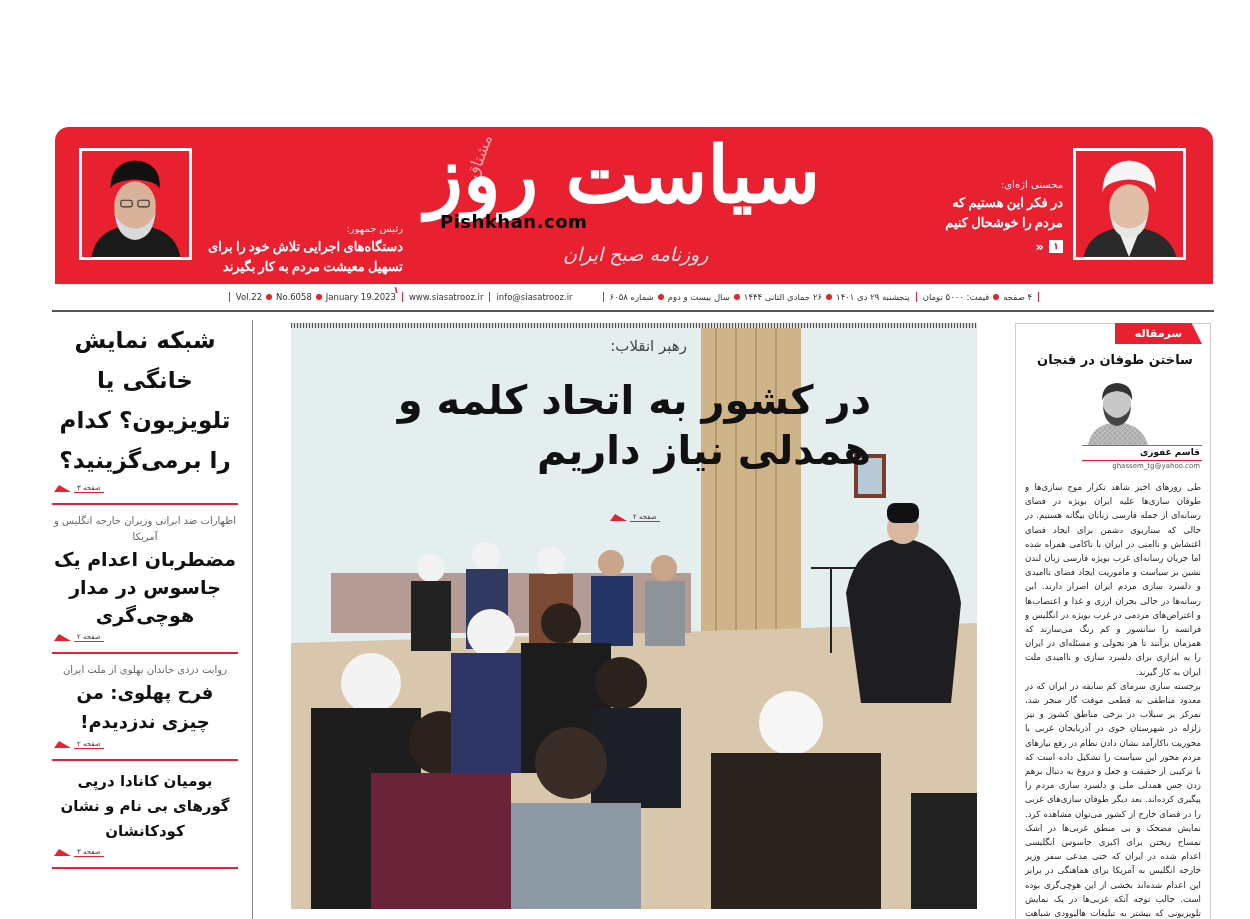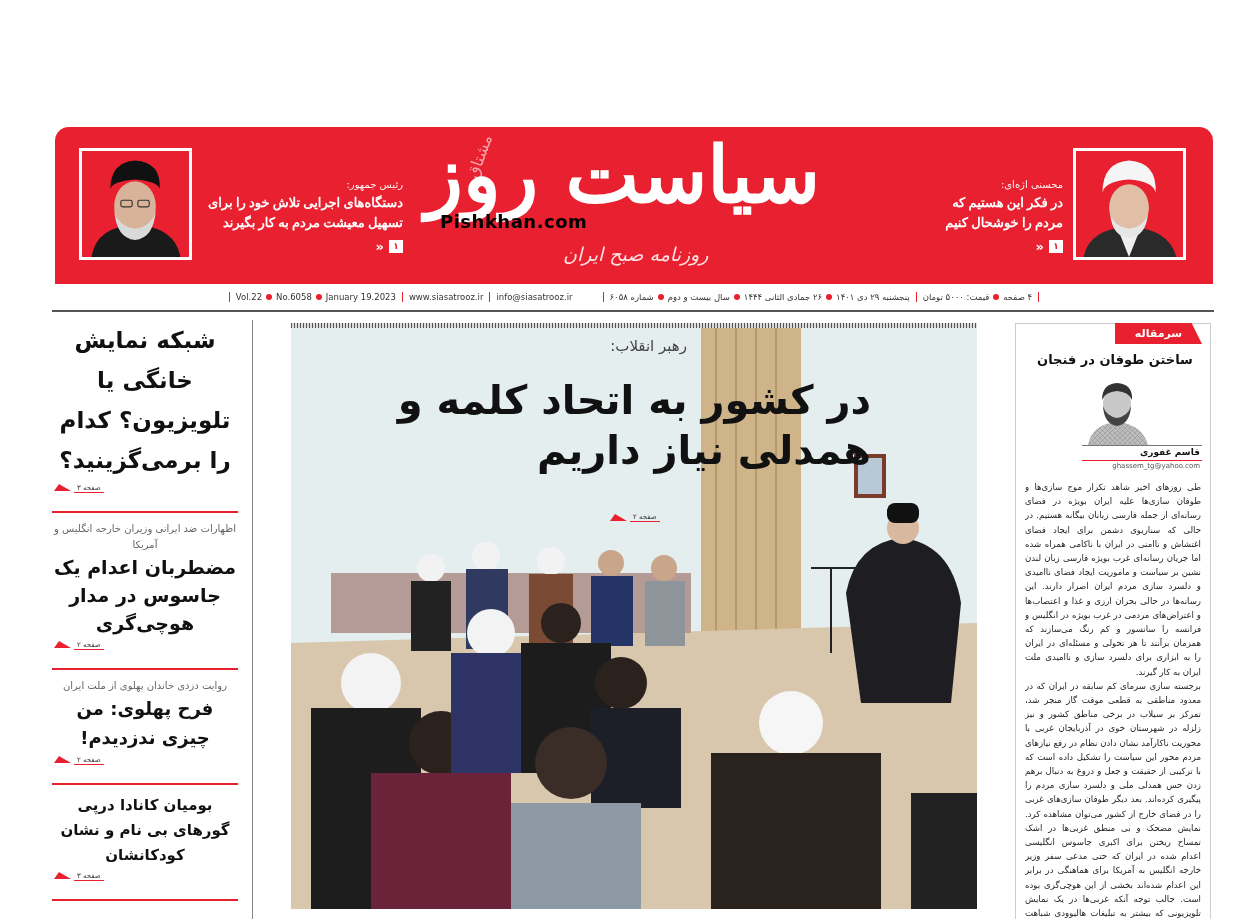--- a/index.html
+++ b/index.html
@@ -13,21 +13,21 @@
   }
   .mh-photo {
     position: absolute; top: 21px; width: 113px; height: 112px;
     border: 3px solid #fff; background: #e8202f; overflow: hidden;
   }
   .mh-photo.left { left: 24px; }
   .mh-photo.right { left: 1018px; }
   .mh-photo svg { width: 100%; height: 100%; display: block; }
 
   .mh-quote { position: absolute; top: 52px; text-align: right; color: #fff; direction: rtl; }
-  .mh-quote.left { left: 148px; width: 200px; }
+  .mh-quote.left { left: 148px; width: 200px; margin-top: 44px; }
   .mh-quote.right { left: 880px; width: 128px; }
   .mh-quote .who { font-size: 10px; font-family: "DejaVu Sans", sans-serif; margin-bottom: 3px; opacity: .95; }
   .mh-quote .text { font-size: 13px; font-weight: bold; line-height: 20px; font-family: Liberation Serif, serif; }
   .mh-quote .ref { margin-top: 6px; display: flex; align-items: center; gap: 5px; direction: rtl; }
   .mh-quote .pg { display: inline-block; background: #fff; color: #e8202f; font-size: 9px; font-weight: bold; width: 14px; height: 13px; line-height: 13px; text-align: center; }
   .mh-quote .arr { color: #fff; font-size: 13px; font-weight: bold; }
 
   .logo { position: absolute; left: 380px; top: 0; width: 400px; height: 157px; }
   .logo .title {
     position: absolute; right: 15px; top: 2px; font-family: "DejaVu Serif", serif;
@@ -52,24 +52,24 @@
   .info-bar .seg { padding: 0 6px; border-left: 1.5px solid #e8202f; display: flex; align-items: center; gap: 4px; }
   .info-bar .seg:first-child { border-left: 1.5px solid #e8202f; }
   .info-bar .seg.last { border-right: 1.5px solid #e8202f; }
   .info-bar .dot { display: inline-block; width: 6px; height: 6px; border-radius: 50%; background: #e8202f; }
   .info-bar .fa { direction: rtl; }
   .rule-top { position: absolute; left: 52px; top: 310px; width: 1162px; height: 2px; background: #555; }
 
   
   .left-col { position: absolute; left: 52px; top: 320px; width: 186px; }
   .left-vsep { position: absolute; left: 252px; top: 320px; width: 1px; height: 599px; background: #888; }
-  .story { text-align: center; direction: rtl; border-bottom: 2px solid #e8202f; padding-bottom: 18px; margin-bottom: 8px; position: relative; }
+  .story { text-align: center; direction: rtl; border-bottom: 2px solid #e8202f; padding-bottom: 10px; margin-bottom: 8px; position: relative; }
   .story .kicker { font-size: 10px; color: #666; line-height: 16px; }
   .story .headline { font-weight: bold; color: #111; font-family: "DejaVu Sans", sans-serif; }
-  .story .page-ref { display: flex; align-items: flex-start; gap: 3px; direction: ltr; margin-top: 4px; margin-left: 2px; }
+  .story .page-ref { display: flex; align-items: center; gap: 3px; direction: ltr; margin-top: 4px; margin-left: 2px; }
   .page-ref .tri { width: 0; height: 0; border-left: 5px solid transparent; border-right: 12px solid transparent; border-bottom: 7px solid #e8202f; }
   .page-ref .lbl { font-size: 7px; color: #333; border-bottom: 1px solid #e8202f; padding: 0 3px; direction: rtl; }
   .s1 .headline { font-size: 23px; line-height: 40px; font-weight: 900; }
   .s2 .headline { font-size: 19px; line-height: 28px; }
   .s3 .headline { font-size: 18px; line-height: 29px; }
   .s4 .headline { font-size: 15px; line-height: 25px; }
 
   
   .main-photo { position: absolute; left: 291px; top: 323px; width: 686px; height: 586px; overflow: hidden; background: #dde9ea; }
   .main-photo .stripe { position: absolute; left: 0; top: 0; width: 100%; height: 5px;

